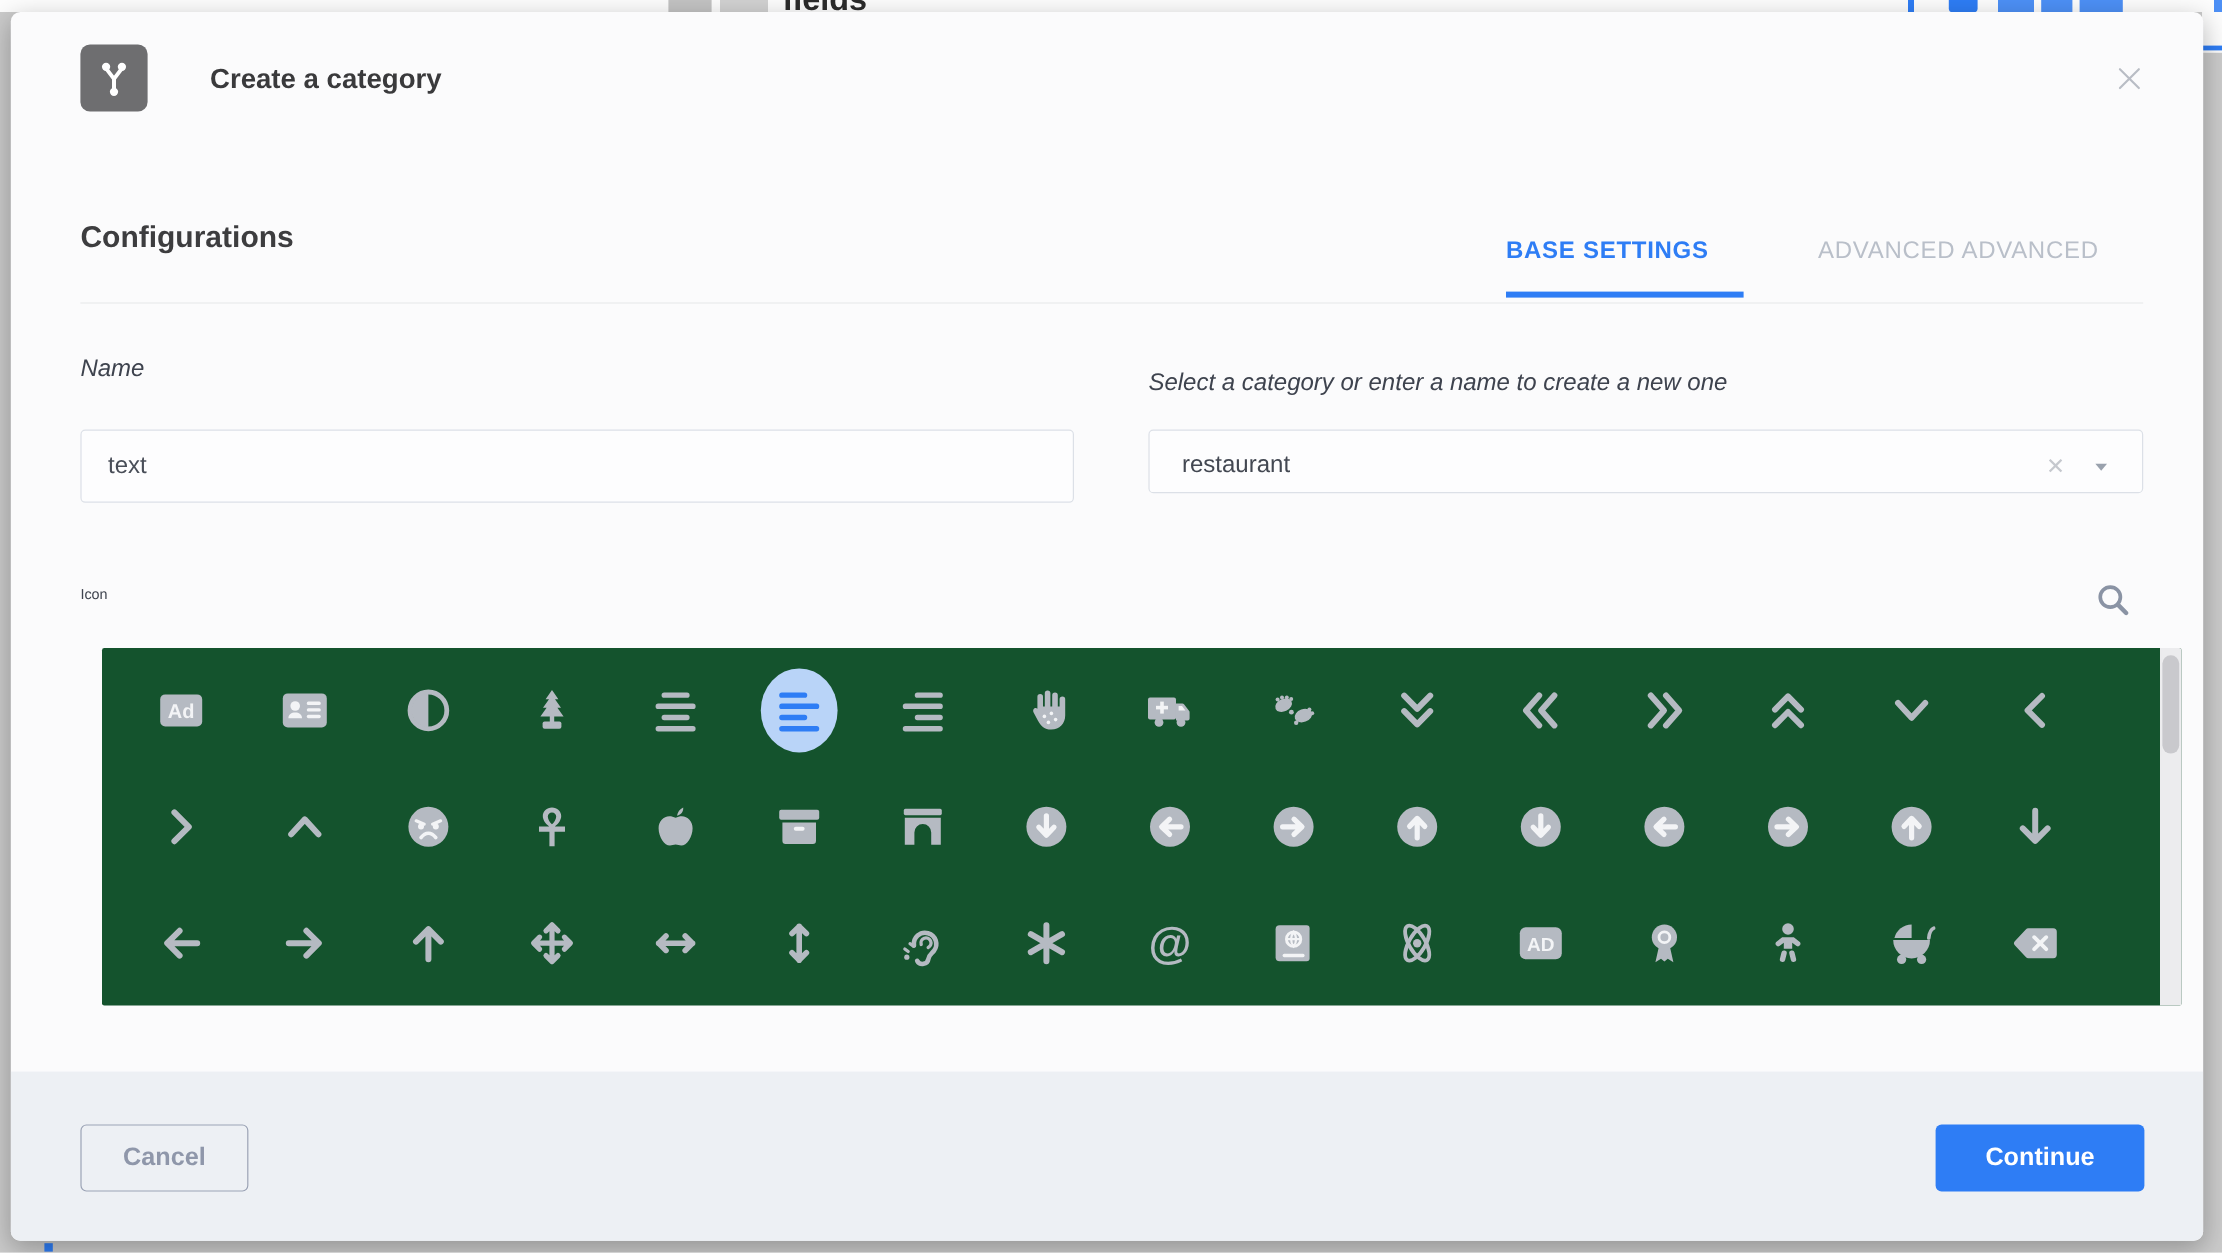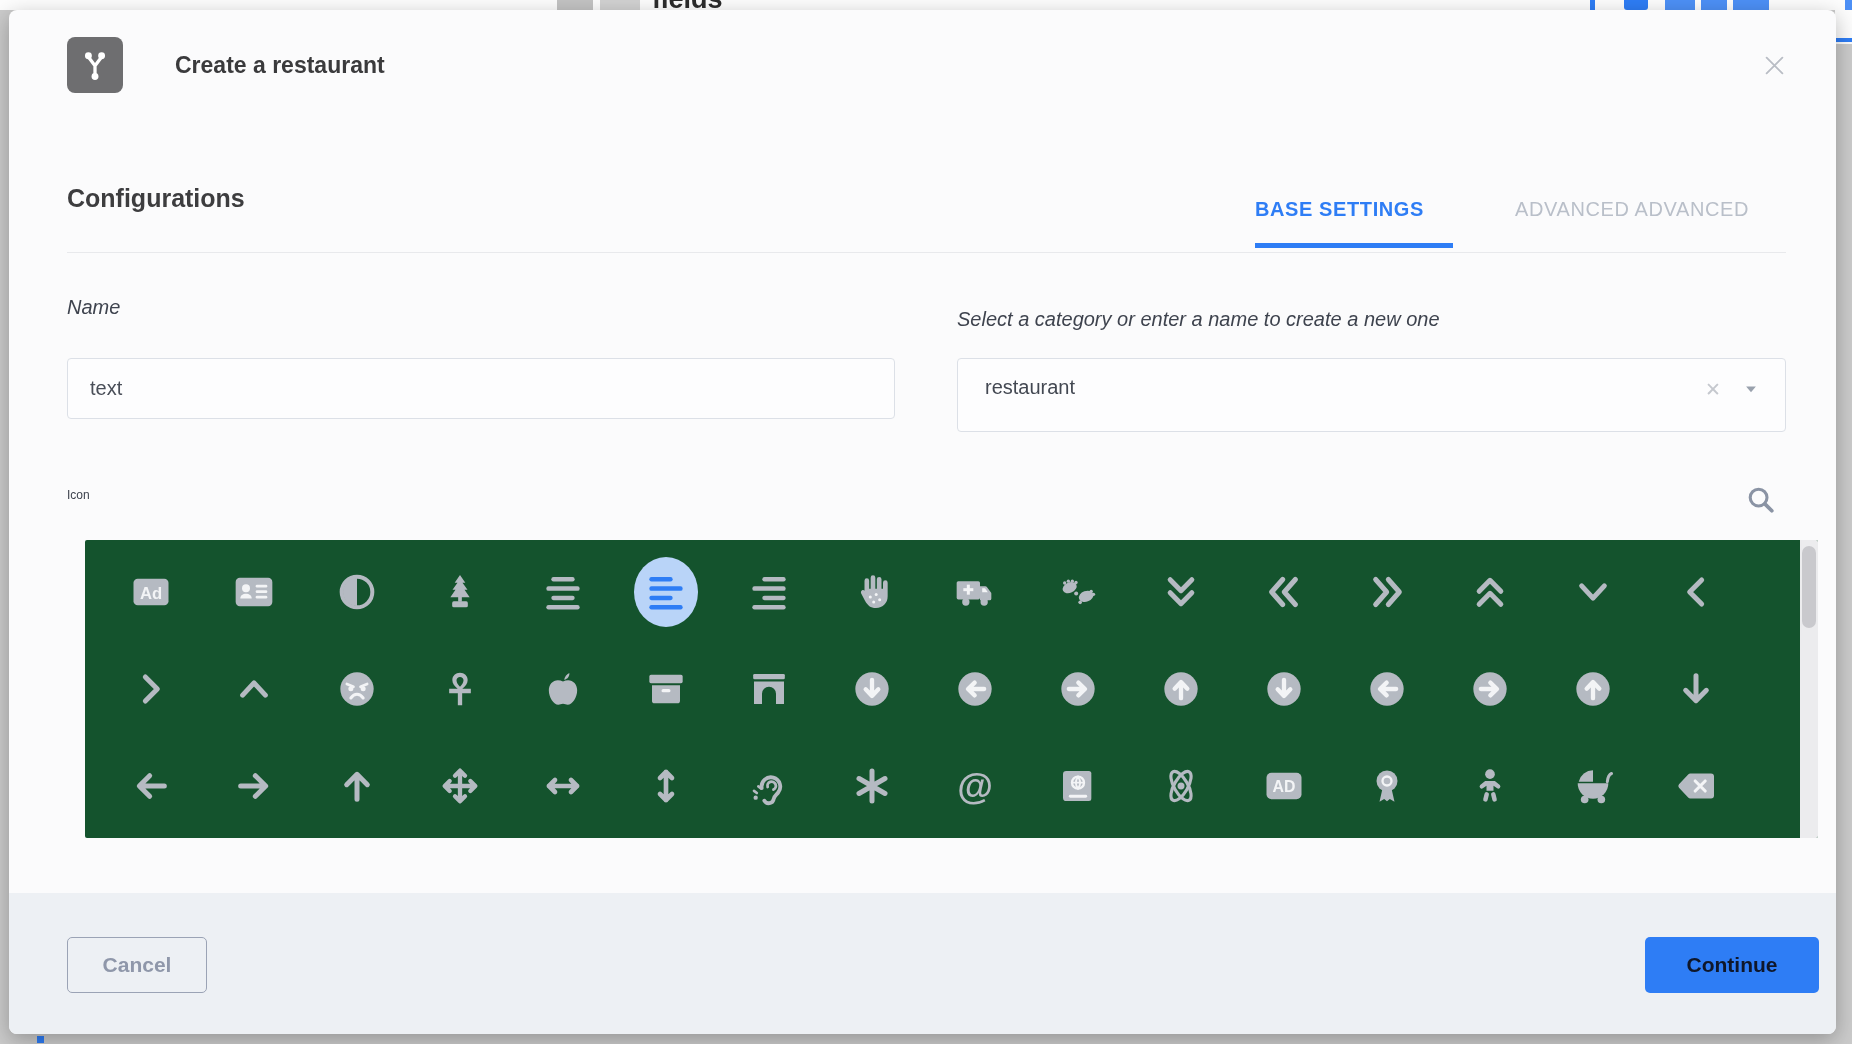--- a/index.html
+++ b/index.html
@@ -38,21 +38,21 @@
   .tab-underline { position:absolute; left:1246px; top:233px; width:198px; height:5px; background:#2e7df5; }
   .m-divider { position:absolute; left:58px; top:242px; width:1719px; height:1px; background:#e8e9ec; }
 
   .field-label { position:absolute; top:286px; font-size:20px; color:#3e434e;font-style:italic; }
   .lbl-name { left:58px; }
   .lbl-cat { left:948px;margin-top:12px; }
 
   .text-input { position:absolute; left:58px; top:348px; width:828px; height:61px; background:#fdfdfe;
                 border:1px solid #dce0e7; border-radius:4px; padding:0 22px; font-size:20px; color:#494e58;
                 font-family:"Liberation Sans", sans-serif; outline:none; }
-  .select-box { position:absolute; left:948px; top:348px; width:829px; height:74px; background:#fdfdfe;
+  .select-box { position:absolute; left:948px; top:348px; width:829px; height:53px; background:#fdfdfe;
                 border:1px solid #dce0e7; border-radius:4px; cursor:pointer; }
   .select-value { position:absolute; left:27px; top:17px; font-size:20px; color:#43485 2; color:#434852; }
   .select-clear { position:absolute; left:742px; top:16px; width:26px; height:28px; font-size:19px; color:#c5c8ce;
                   display:flex; align-items:center; justify-content:center; cursor:pointer; }
   .select-caret { position:absolute; left:780px; top:16px; width:26px; height:28px; display:flex; align-items:center;
                   justify-content:center; cursor:pointer; }
 
   .lbl-icon { position:absolute; left:58px; top:478px; font-size:12px; color:#3e434e; }
   .icon-search { position:absolute; left:1736px; top:474px; width:32px; height:32px; color:#8a93a4; cursor:pointer; }
 
@@ -64,21 +64,21 @@
   .icell.selected .ibub { background:#b9d4f8; }
   .icell.selected svg { fill:#2e7df5; color:#2e7df5; }
   .gscroll-track { position:absolute; right:0; top:0; width:18px; height:298px; background:#ececee; border-radius:0 2px 2px 0; }
   .gscroll-thumb { position:absolute; right:2px; top:6px; width:14px; height:82px; background:#c9c9cd; border-radius:7px; cursor:pointer; }
 
   .m-footer { position:absolute; left:0; top:883px; width:100%; height:162px; background:#edf0f4; }
   .btn { position:absolute; top:44px; height:56px; border-radius:5px; font-size:21px; font-weight:bold;
          display:flex; align-items:center; justify-content:center; cursor:pointer;
          font-family:"Liberation Sans", sans-serif; }
   .btn-cancel { left:58px; width:140px; background:transparent; border:1px solid #9ba3b5; color:#8f97aa; }
-  .btn-continue { left:1604px; width:174px; background:#2e7df5; border:none; color:#0f172a;margin-left:32px; }
+  .btn-continue { left:1604px; width:174px; background:#2e7df5; border:none; color:#ffffff; }
 </style>
 </head>
 <body>
 
 <div class="page">
 
   <div class="bg-top">
     <div class="bg-blk1"></div>
     <div class="bg-blk2"></div>
     <div class="bg-frag">fields</div>
@@ -97,21 +97,21 @@
 
     <div class="m-header">
       <div class="app-badge">
         <svg viewBox="0 0 24 24">
           <path d="M12 12.5V19M12 12.5L8 7.2M12 12.5l4-5.3" stroke="#ffffff" stroke-width="2.2" stroke-linecap="round" fill="none"></path>
           <circle cx="7.6" cy="5.8" r="2.3" fill="#ffffff"></circle>
           <circle cx="16.4" cy="5.8" r="2.3" fill="#ffffff"></circle>
           <circle cx="12" cy="19.7" r="2.3" fill="#ffffff"></circle>
         </svg>
       </div>
-      <div class="m-title">Create a restaurant</div>
+      <div class="m-title">Create a category</div>
       <div class="m-close">
         <svg viewBox="0 0 24 24" width="27" height="27">
           <path d="M5 5l14 14M19 5L5 19" stroke="#b9bdc5" stroke-width="1.6" stroke-linecap="round" fill="none"></path>
         </svg>
       </div>
     </div>
 
     <div class="m-heading">Configurations</div>
 
     <div class="tab tab-base">BASE SETTINGS</div>

